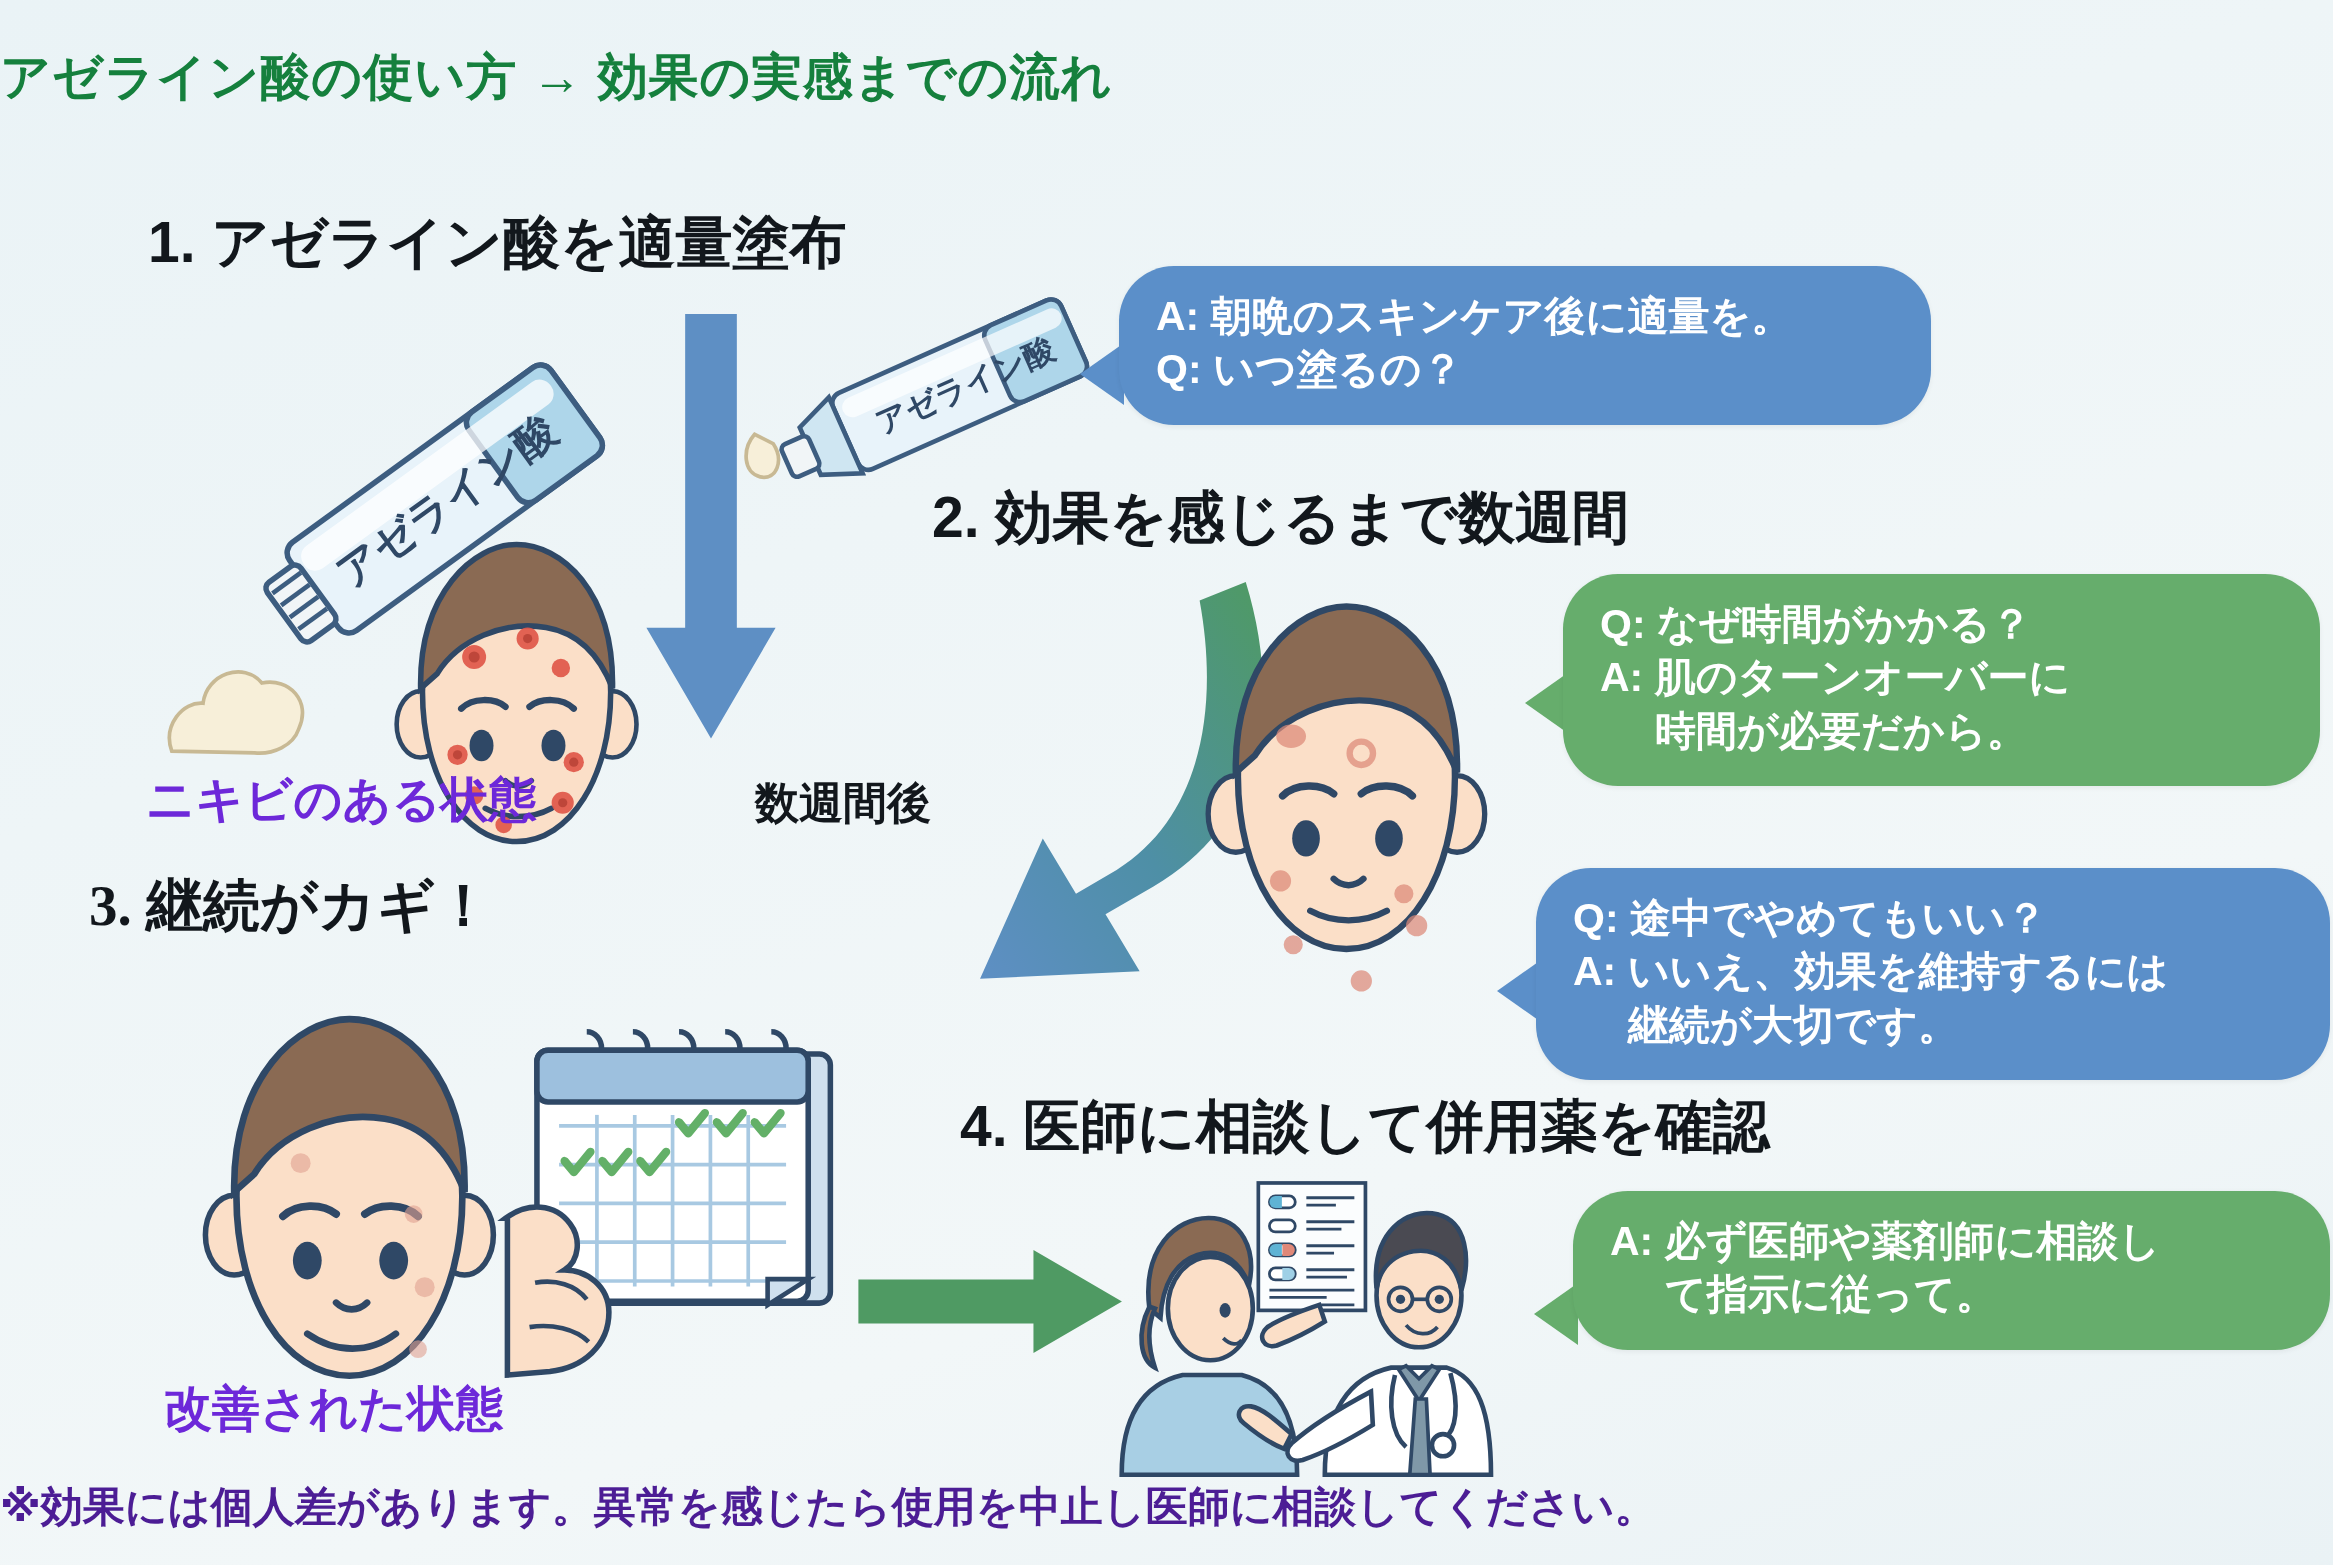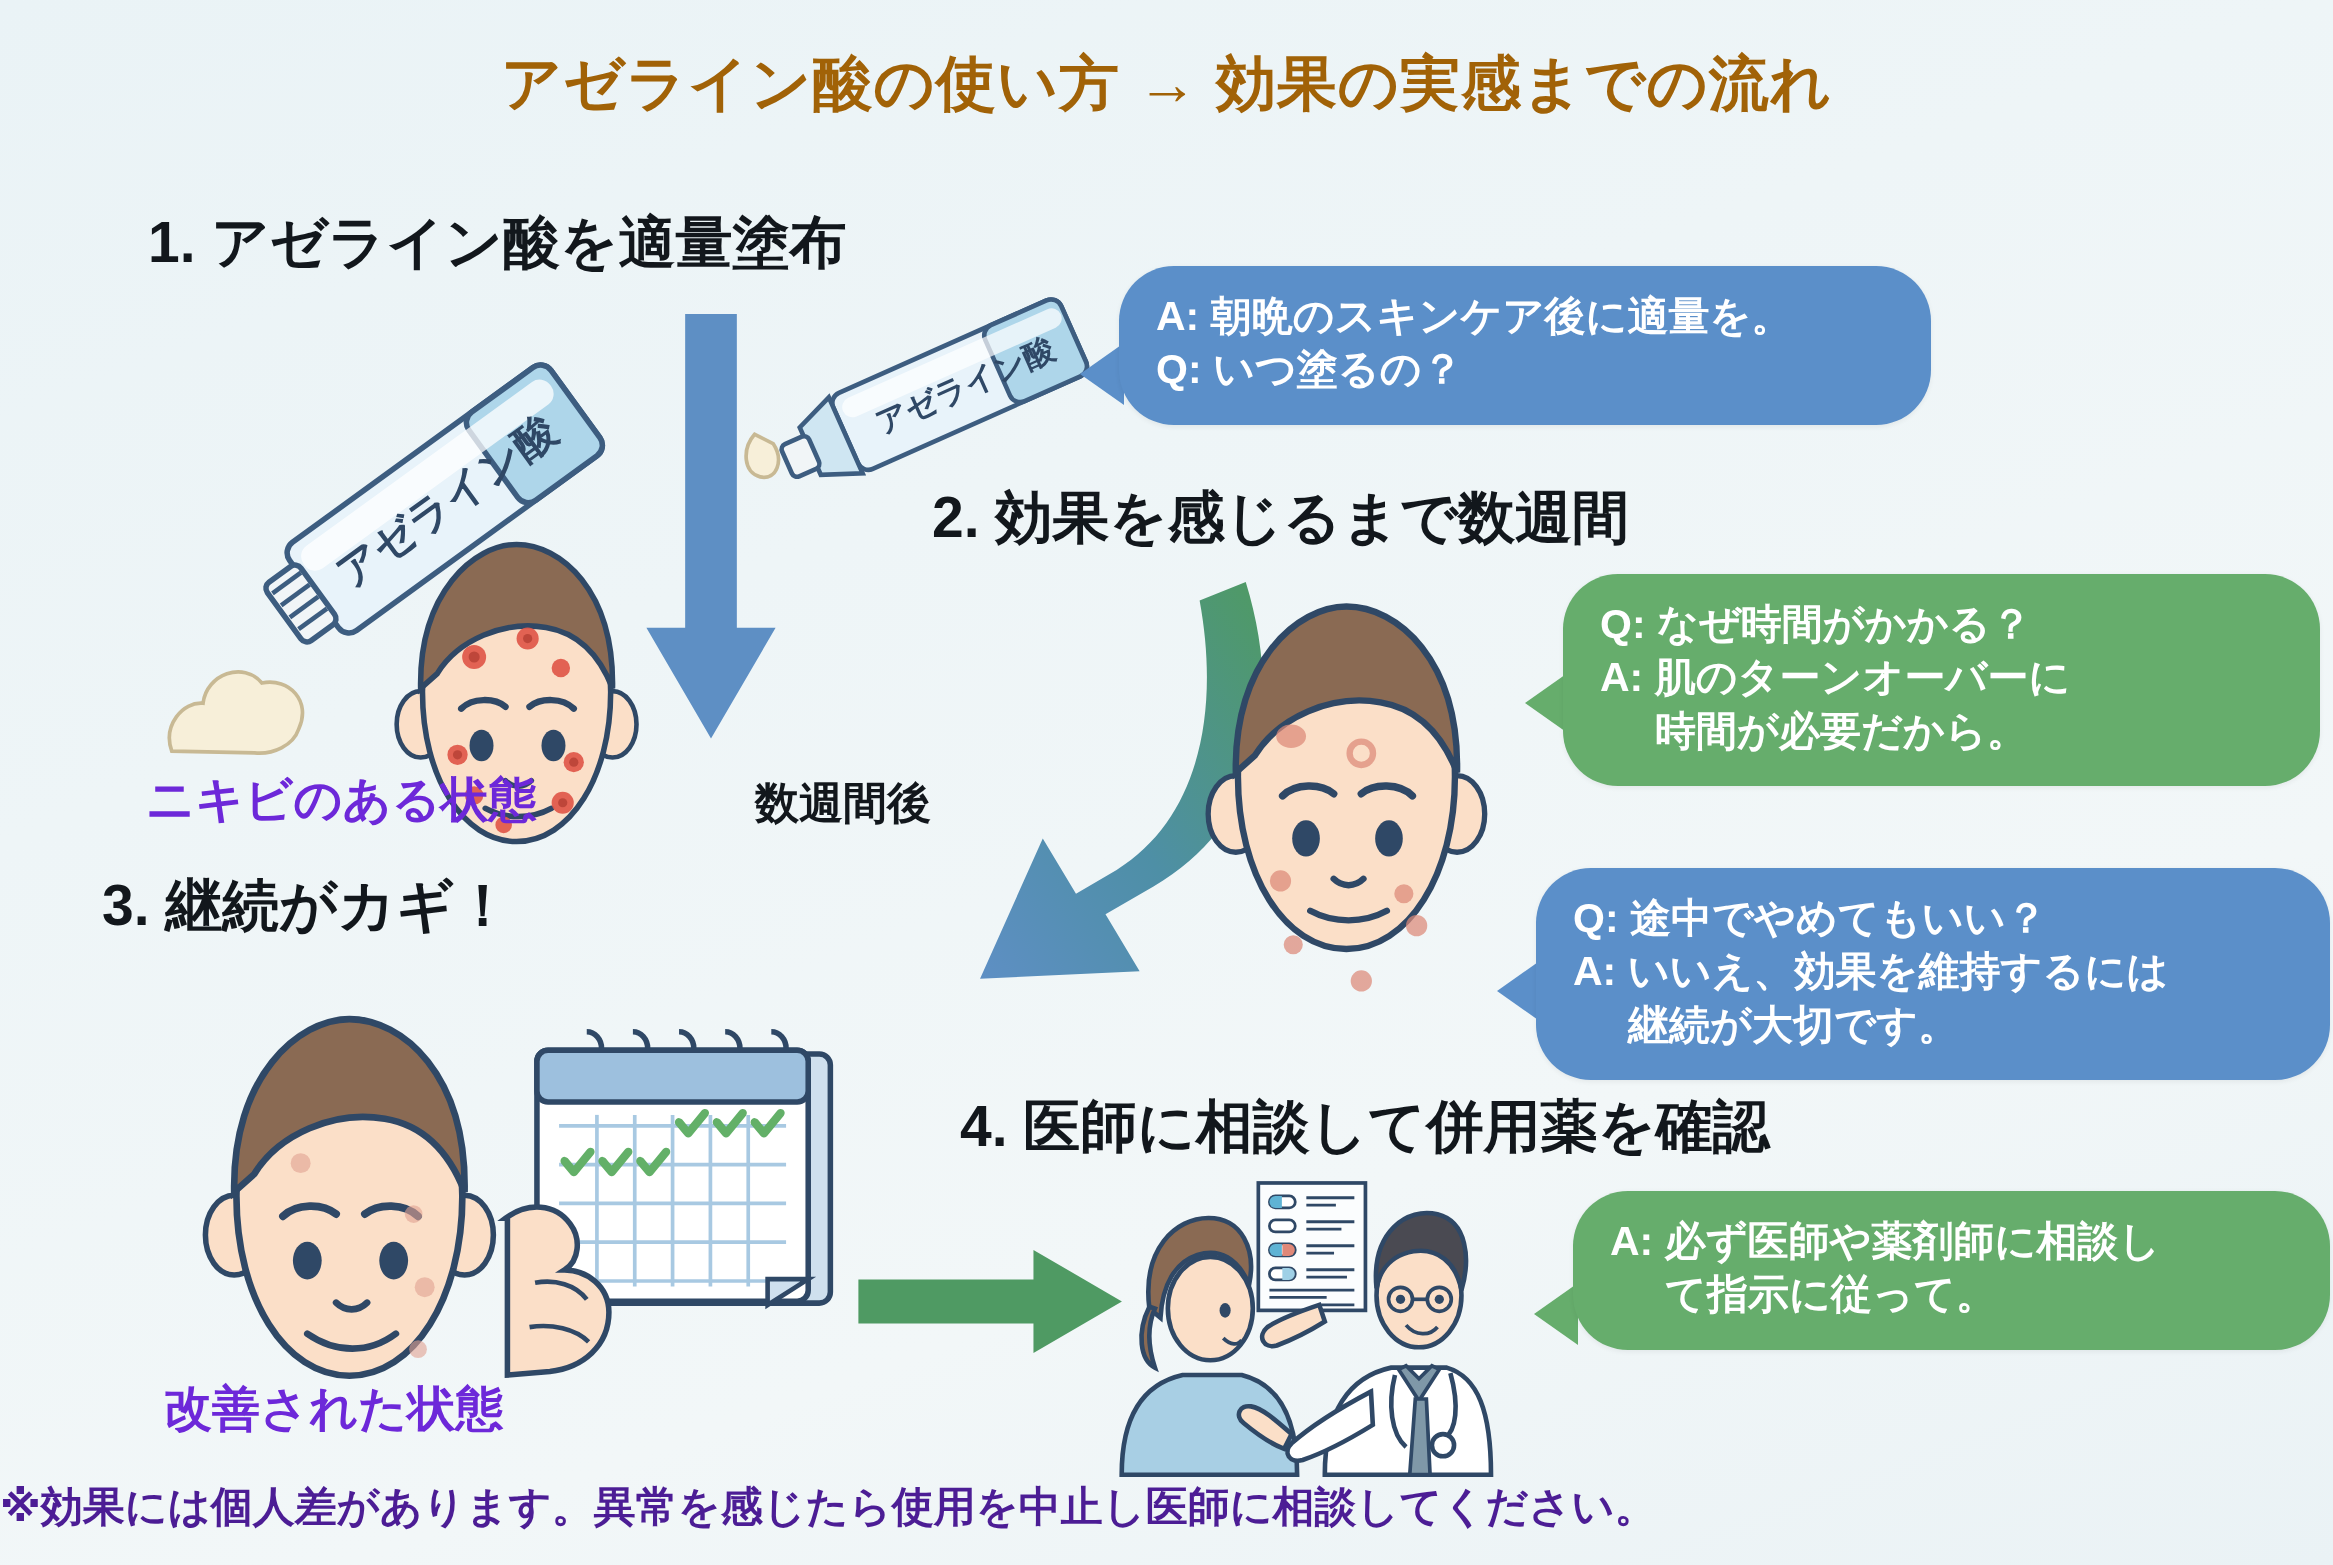--- a/index.html
+++ b/index.html
@@ -18,24 +18,23 @@
     position: absolute;
     left: 0; top: 0;
     width: 2333px;
     height: 1565px;
   }
   .abs { position: absolute; }
 
   
   .title {
     left: 0; top: 44px; width: 2333px;
-    text-align: center;
-    font-size: 60px;
-    font-weight: 700;
-    color: #a16207;
+    font-size: 50px;
+    font-weight: 700;
+    color: #15803d;
     letter-spacing: 0.9px;
     white-space: nowrap;
   }
   .step-head {
     font-size: 57px;
     font-weight: 700;
     color: #12171c;
     white-space: nowrap;
   }
   .caption {
@@ -216,21 +215,21 @@
     <span class="ln ind">時間が必要だから。</span>
   </div>
 
   <div class="abs tail blue" style="left:1497px; top:960px;"></div>
   <div class="abs bubble blue" style="left:1536px; top:868px; width:794px;">
     <span class="ln">Q: 途中でやめてもいい？</span>
     <span class="ln">A: いいえ、効果を維持するには</span>
     <span class="ln ind">継続が大切です。</span>
   </div>
 
-  <div class="abs step-head" style="left:102px; top:868px;">3. 継続がカギ！</div>
+  <div class="abs step-head" style="left:89px; top:868px;font-family:Liberation Serif, serif;">3. 継続がカギ！</div>
 
   <svg class="abs" style="left:166px; top:997px;" width="369" height="443" viewBox="0 0 330 400">
     <ellipse cx="60" cy="215" rx="26" ry="36" fill="#fbdfc8" stroke="#2f4866" stroke-width="5"></ellipse>
     <ellipse cx="268" cy="215" rx="26" ry="36" fill="#fbdfc8" stroke="#2f4866" stroke-width="5"></ellipse>
     <path d="M62 180 C62 76 120 26 164 26 C208 26 266 76 266 180 C266 272 222 342 164 342 C106 342 62 272 62 180 Z" fill="#fbdfc8" stroke="#2f4866" stroke-width="6"></path>
     <path d="M60 176 C58 72 118 20 164 20 C212 20 270 70 268 176 C254 140 232 116 196 110 C150 102 100 124 78 160 Z" fill="#8a6a53" stroke="#2f4866" stroke-width="6"></path>
     <path d="M104 198 C116 186 140 186 152 196" fill="none" stroke="#2f4866" stroke-width="7" stroke-linecap="round"></path>
     <path d="M178 196 C190 186 214 186 226 198" fill="none" stroke="#2f4866" stroke-width="7" stroke-linecap="round"></path>
     <ellipse cx="126" cy="238" rx="13" ry="17" fill="#2f4866"></ellipse>
     <ellipse cx="204" cy="238" rx="13" ry="17" fill="#2f4866"></ellipse>

